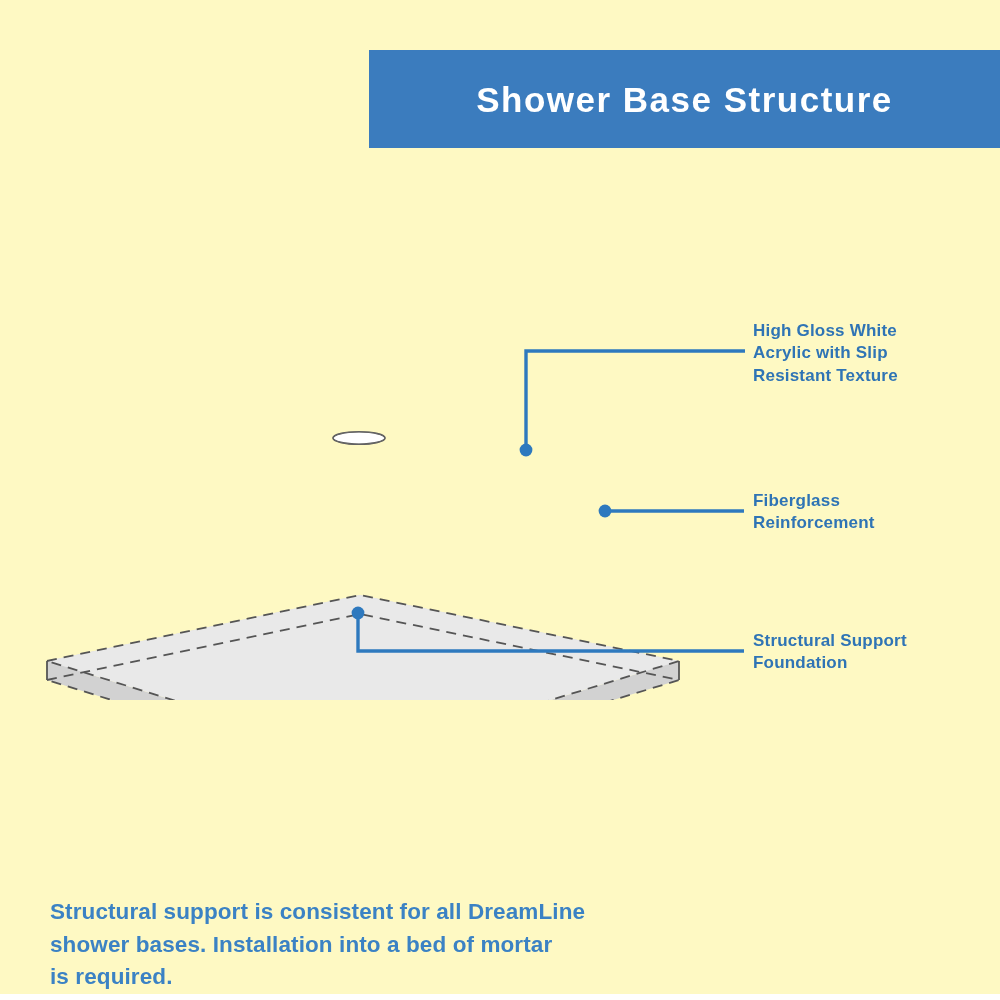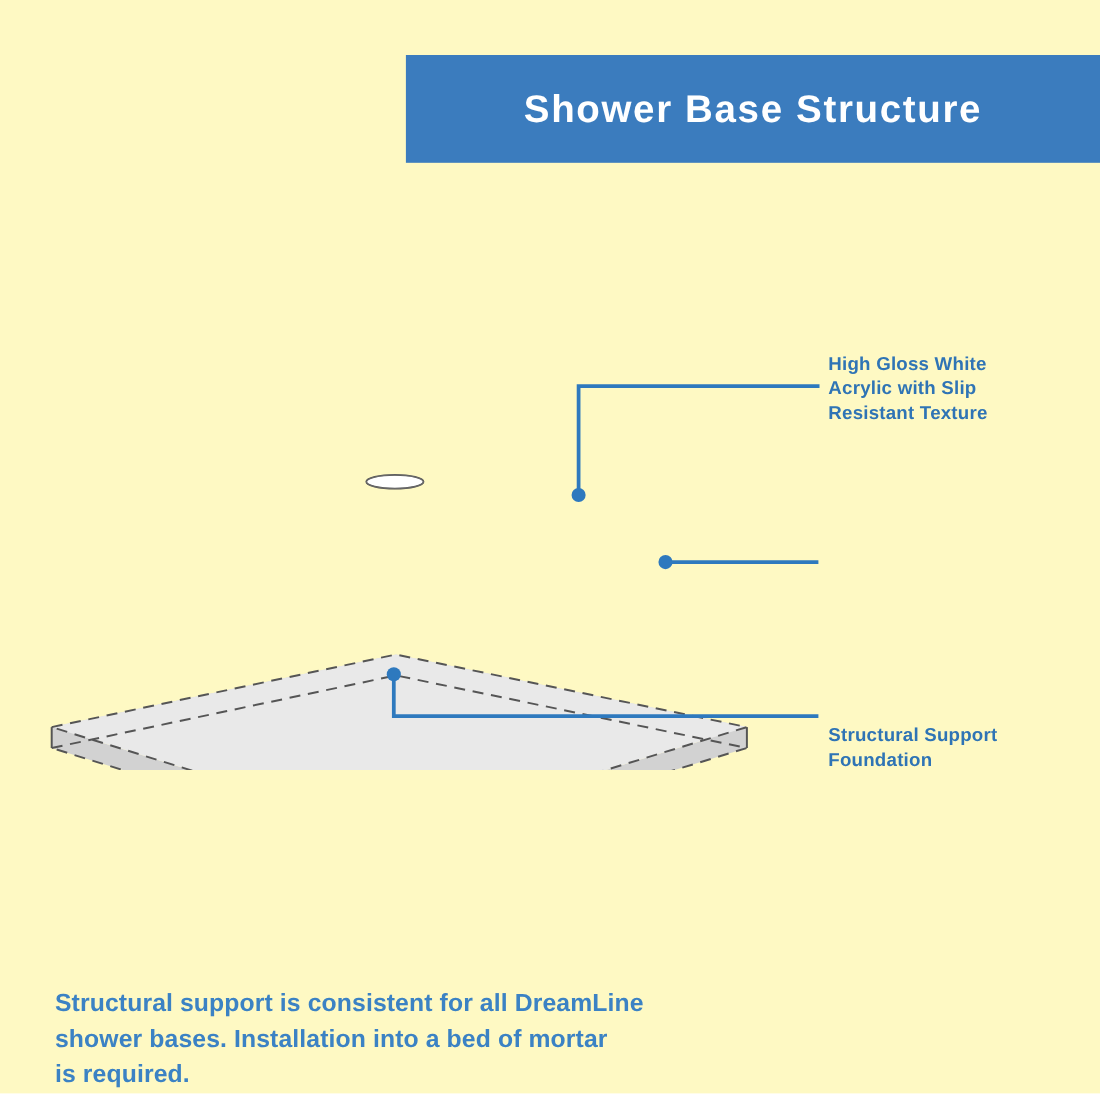--- a/index.html
+++ b/index.html
@@ -65,21 +65,21 @@
     color: #2F74B5;
     font-family: "Liberation Sans", sans-serif;
     font-size: 17px;
     font-weight: bold;
     line-height: 1.32;
     letter-spacing: 0.2px;
     white-space: pre-line;
   }
   .callout-1 { left: 753px; top: 320px; width: 240px; }
   .callout-2 { left: 753px; top: 490px; width: 240px; }
-  .callout-3 { left: 753px; top: 630px; width: 240px; margin-top: 28px; }
+  .callout-3 { left: 753px; top: 630px; width: 240px; }
 
   
   .caption {
     position: absolute;
     left: 50px;
     top: 856px;
     width: 620px;
     color: #3B82C4;
     font-family: "Liberation Sans", sans-serif;
     font-size: 22.5px;
@@ -181,20 +181,22 @@
         <path d="M 358,333 L 358,371 L 744,371"></path>
         <circle cx="358" cy="333" r="6.4" fill="#2E79BE" stroke="none"></circle>
       </g>
     </svg>
   </div>
 
   <div class="callout callout-1">High Gloss White
 Acrylic with Slip
 Resistant Texture</div>
 
+  <div class="callout callout-2">Fiberglass
+Reinforcement</div>
 
   <div class="callout callout-3">Structural Support
 Foundation</div>
 
   <div class="caption">Structural support is consistent for all DreamLine
 shower bases. Installation into a bed of mortar
 is required.</div>
 
 </div>
 

